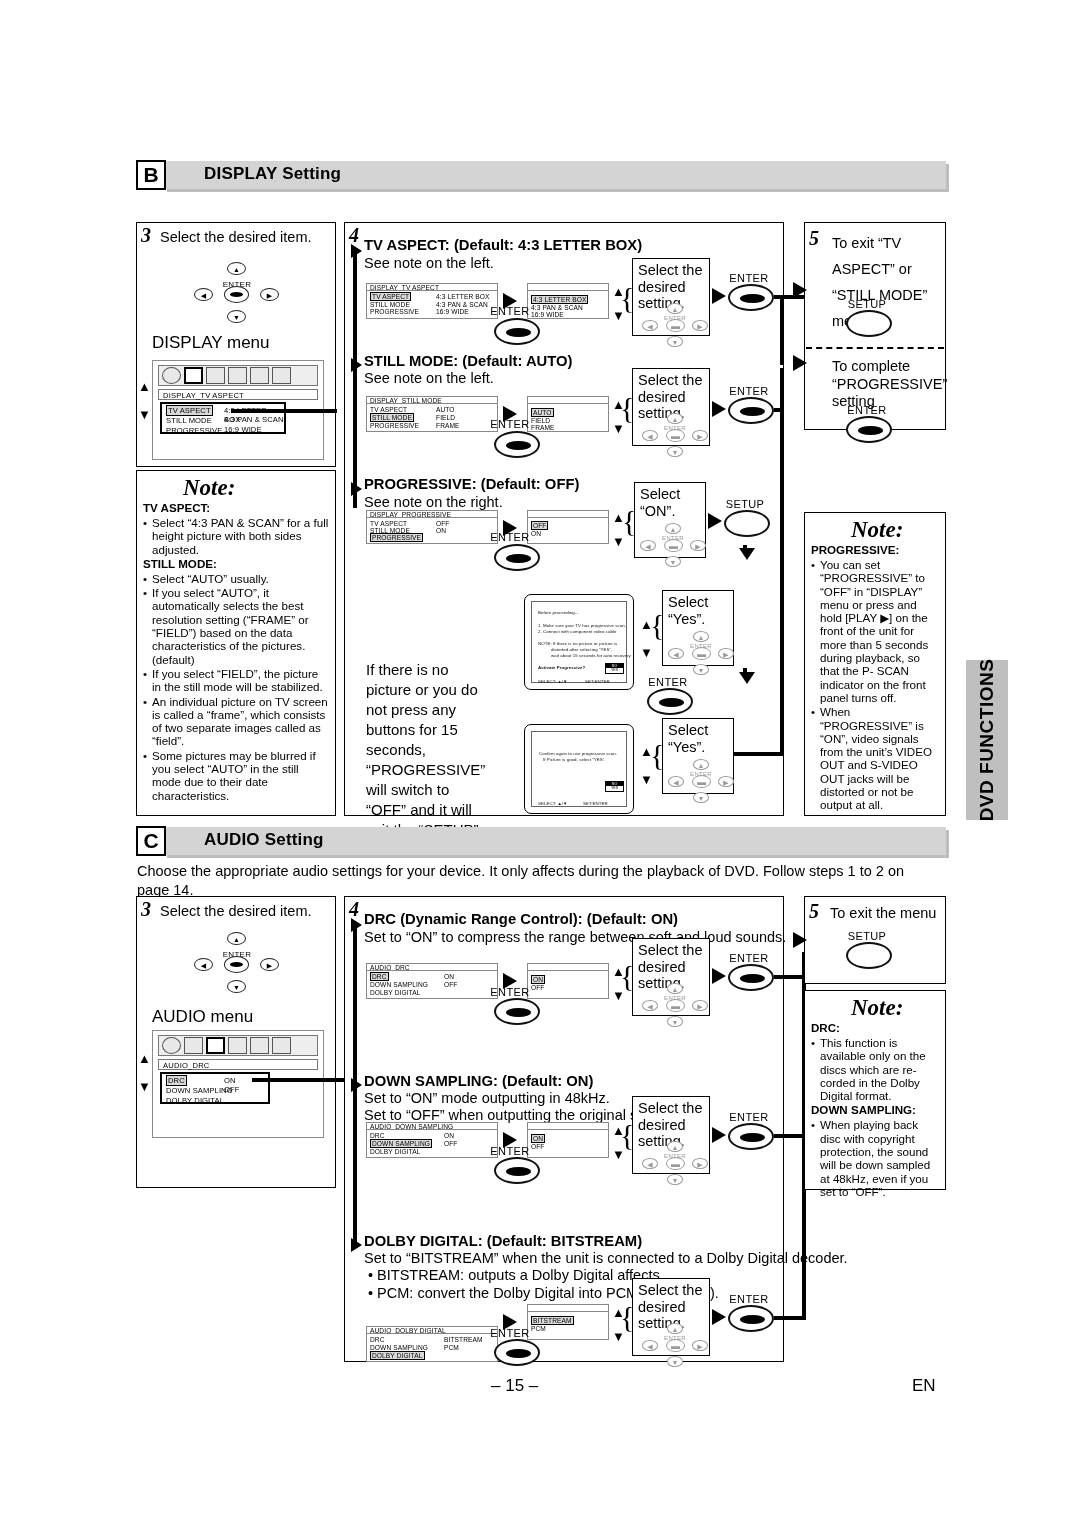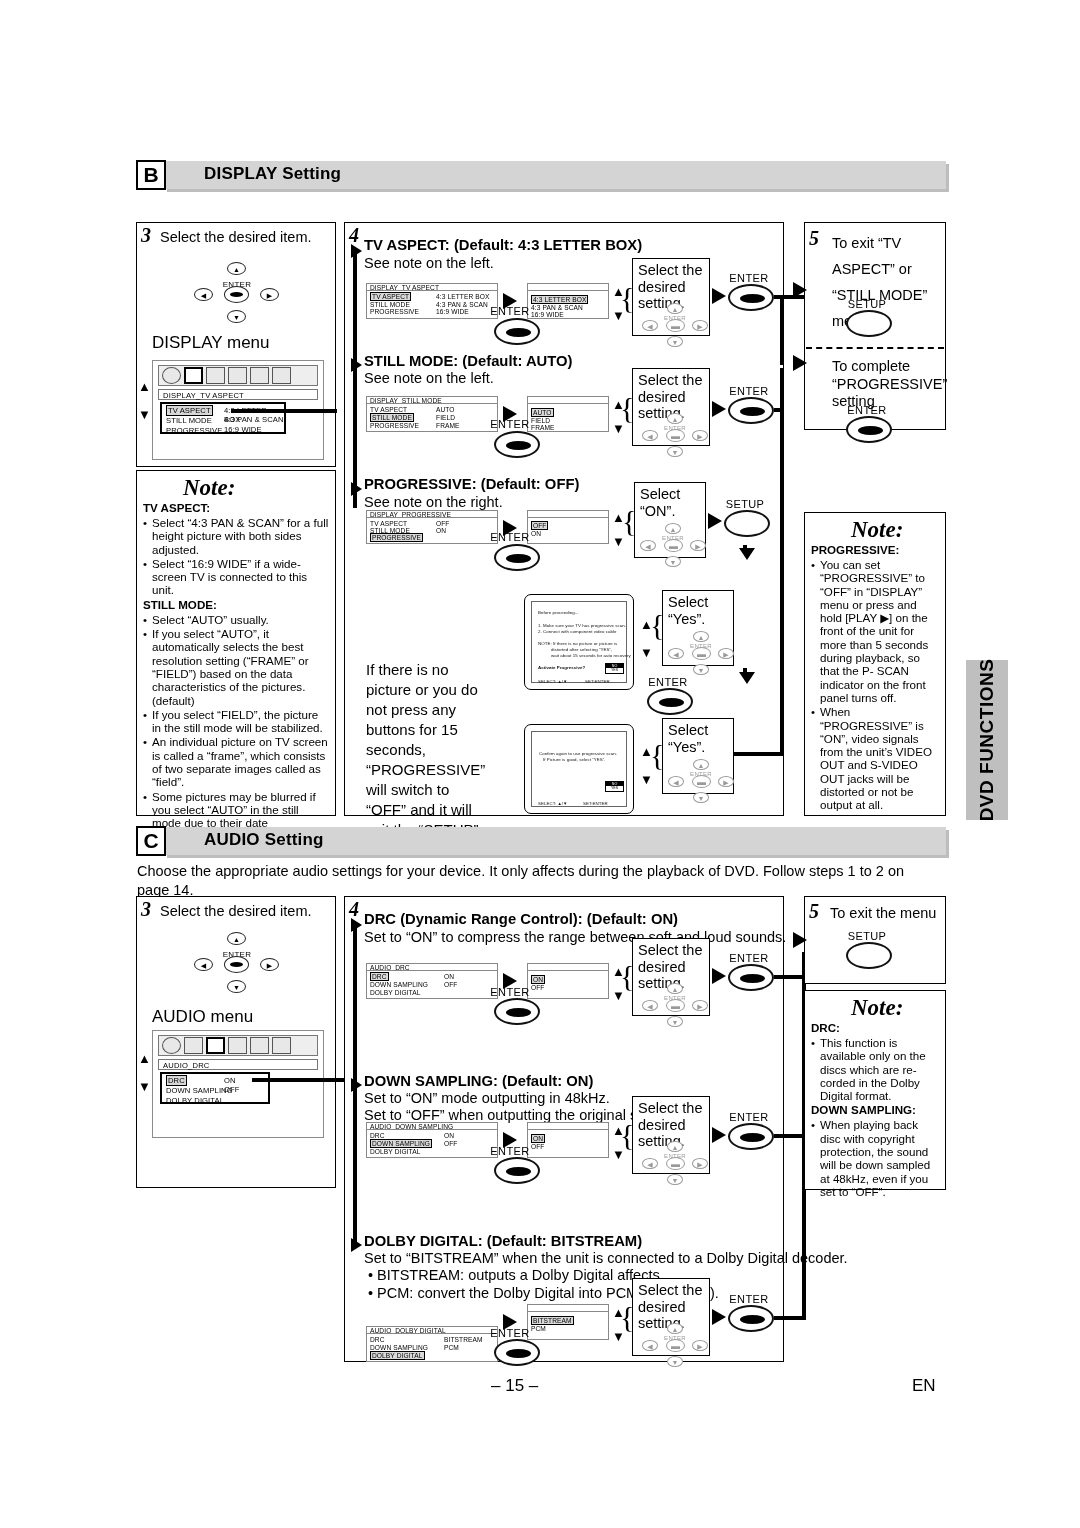--- a/index.html
+++ b/index.html
@@ -171,21 +171,20 @@
   </div>
   <div class="updown" style="left:138px;top:380px;height:40px;line-height:14px;">▲<br><br>▼</div>
 
   <div class="arw-line" style="left:231px;top:409px;width:106px;height:4px;"></div>
 
   <div class="box note-box" style="left:136px;top:470px;width:200px;height:346px;">
     <div class="note-title">Note:</div>
     <div class="note-sub">TV ASPECT:</div>
     <div class="note-body">
       <div class="li">Select “4:3 PAN &amp; SCAN” for a full height picture with both sides adjusted.</div>
-      <div class="li">Select “16:9 WIDE” if a wide-screen TV is connected to this unit.</div>
     </div>
     <div class="note-sub">STILL MODE:</div>
     <div class="note-body">
       <div class="li">Select “AUTO” usually.</div>
       <div class="li">If you select “AUTO”, it automatically selects the best resolution setting (“FRAME” or “FIELD”) based on the data characteristics of the pictures. (default)</div>
       <div class="li">If you select “FIELD”, the picture in the still mode will be stabilized.</div>
       <div class="li">An individual picture on TV screen is called a “frame”, which consists of two separate images called as “field”.</div>
       <div class="li">Some pictures may be blurred if you select “AUTO” in the still mode due to their date characteristics.</div>
     </div>
   </div>

